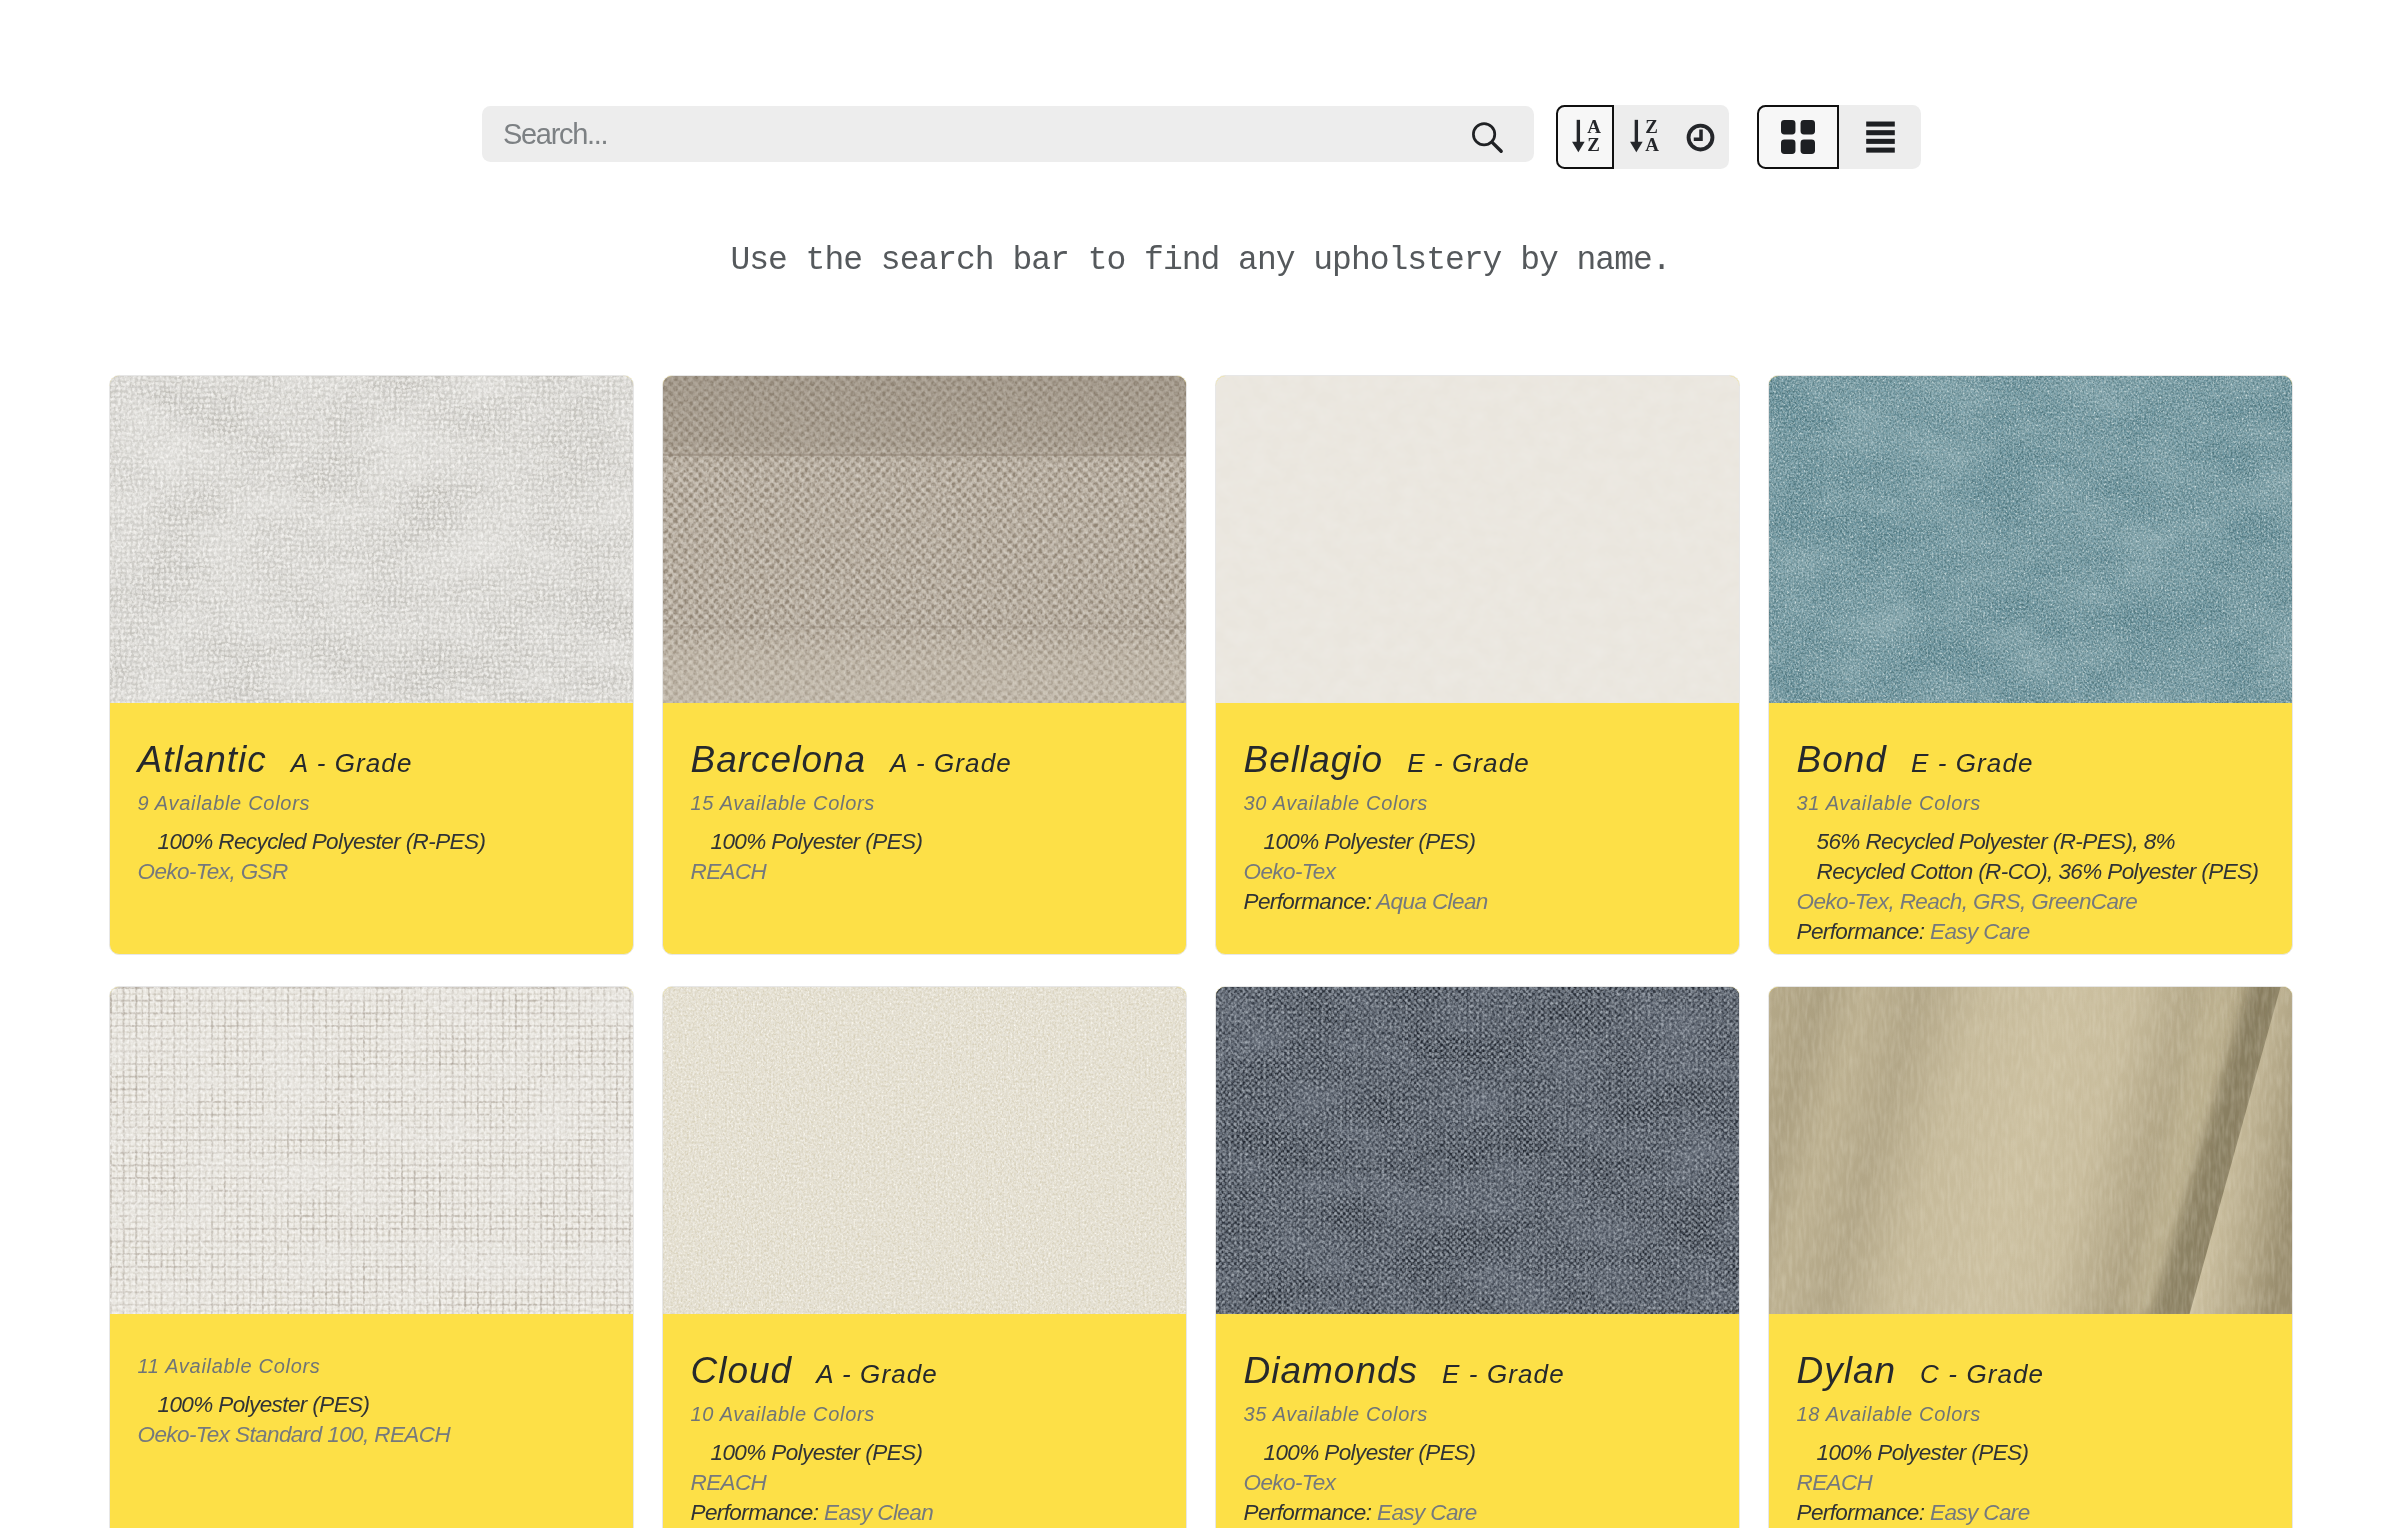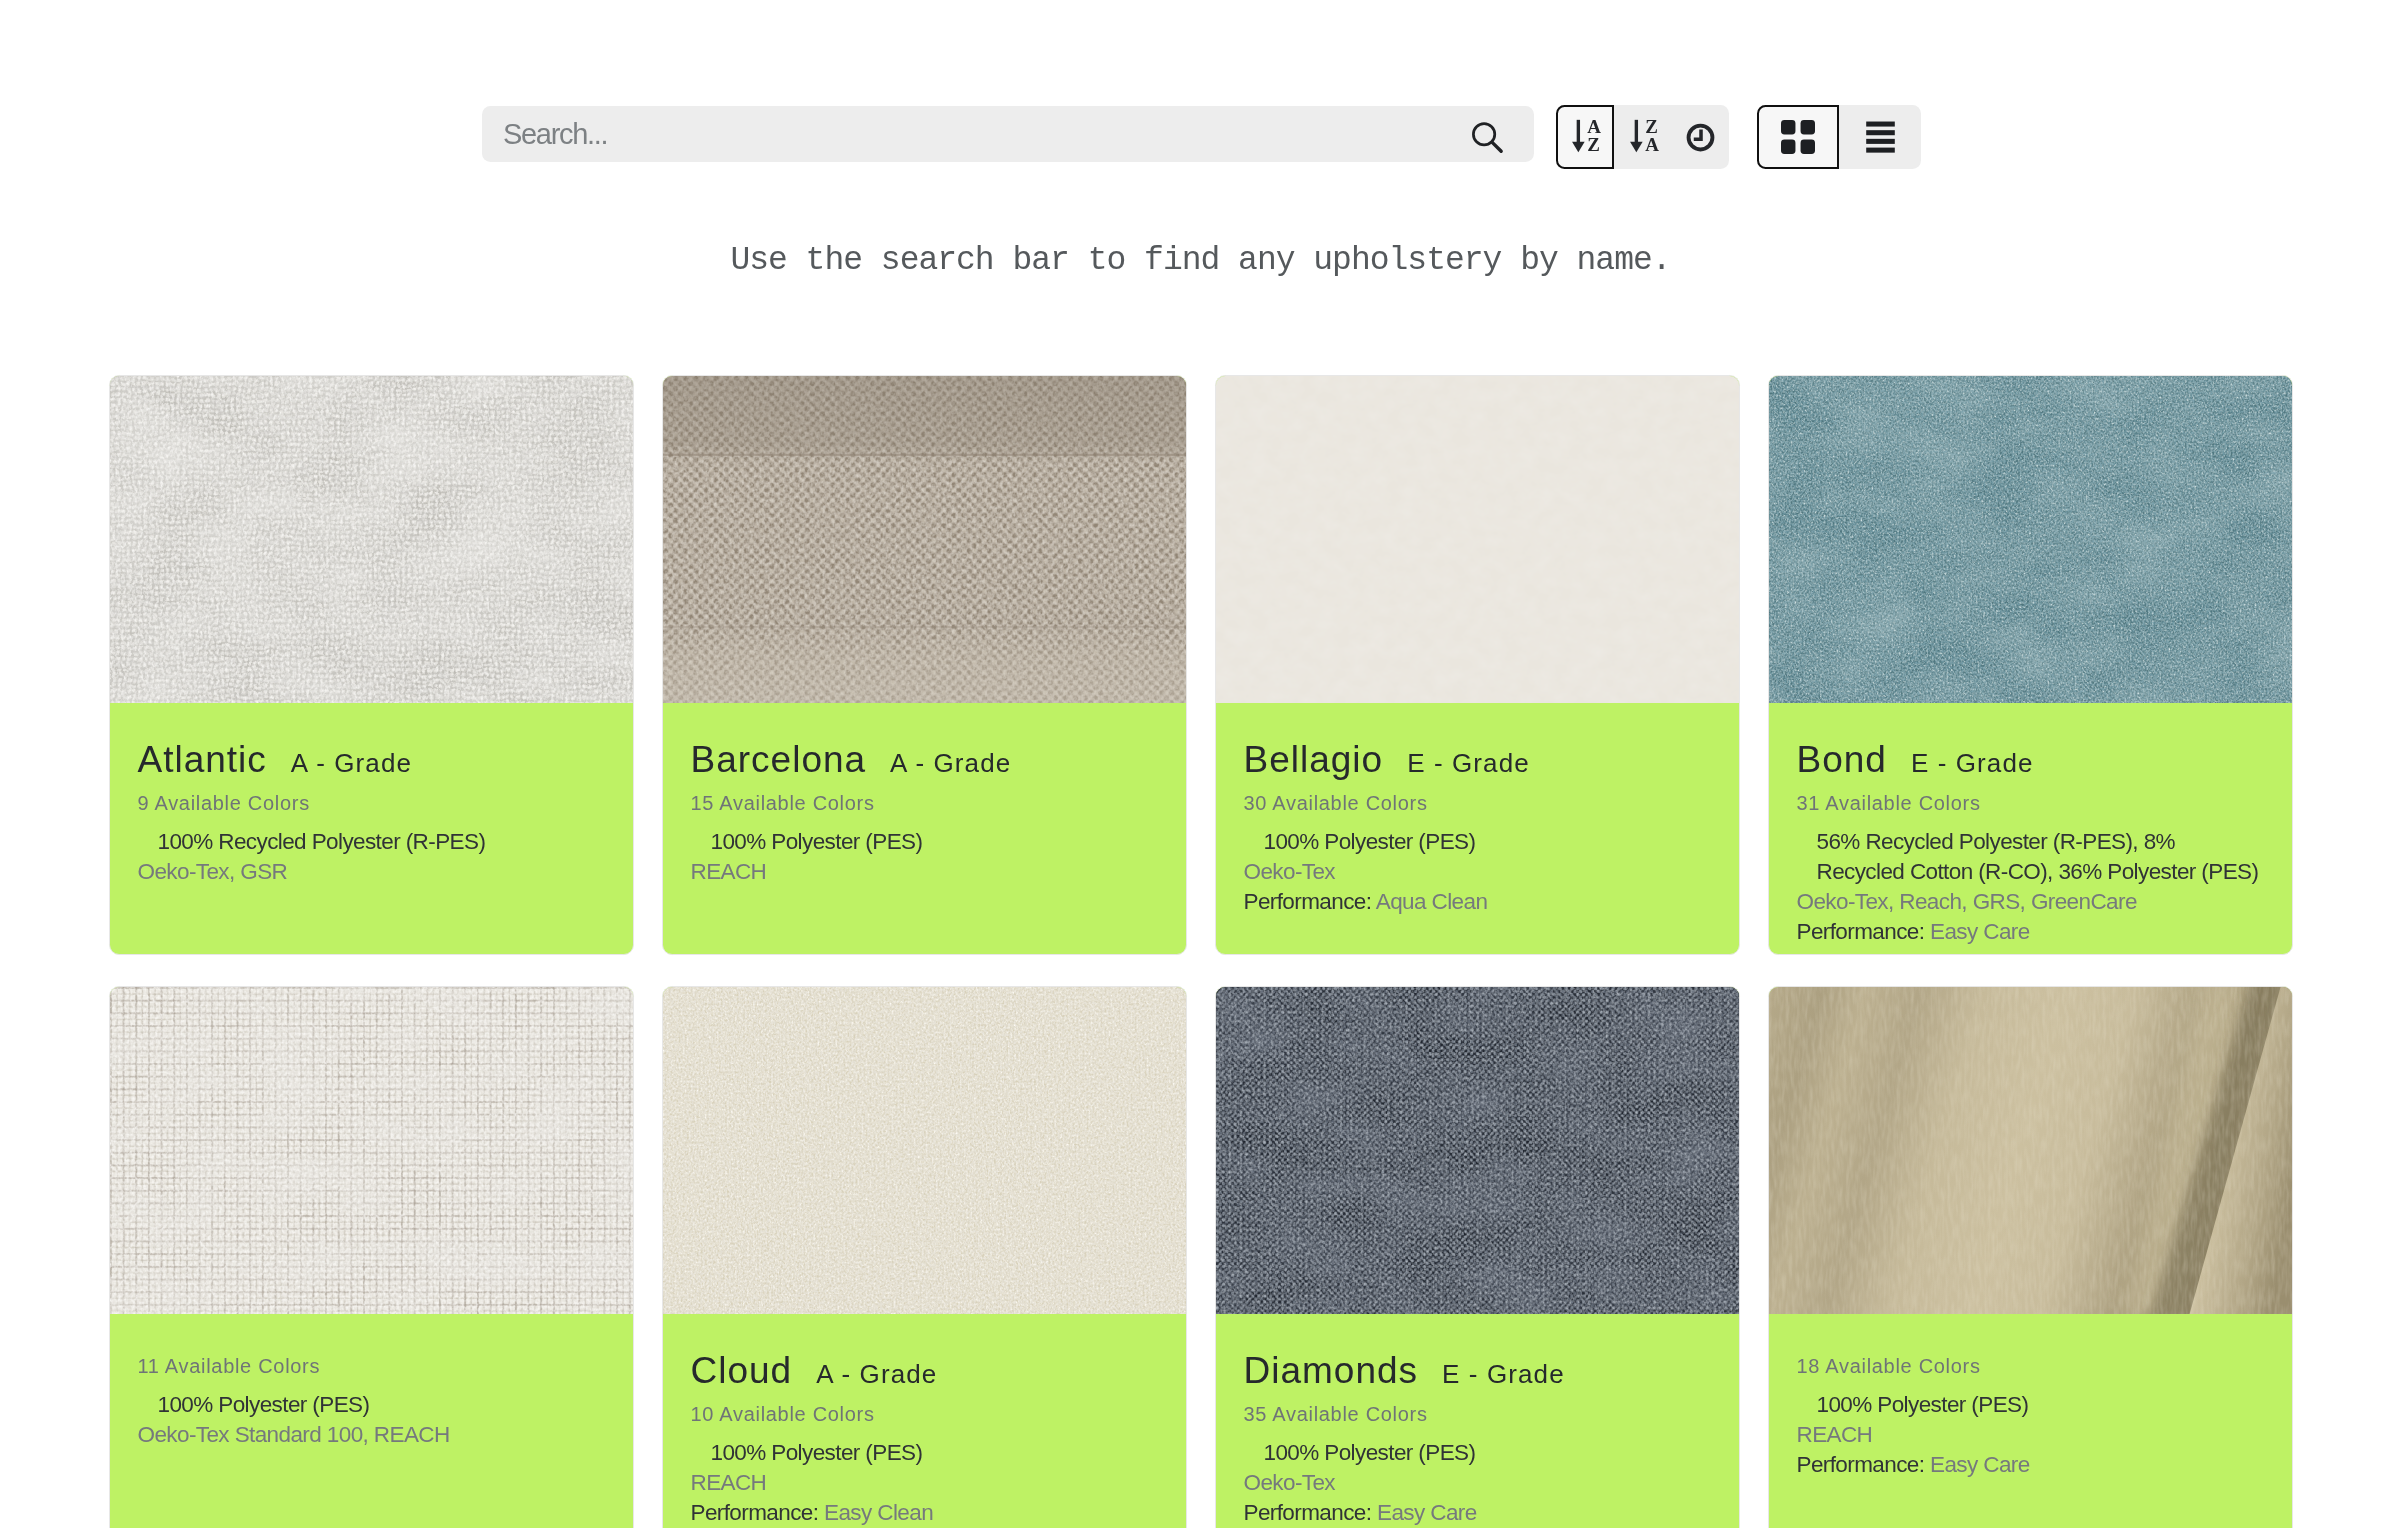--- a/index.html
+++ b/index.html
@@ -21,21 +21,21 @@
   #sortgroup .btn:nth-child(3) { left:115px; }
   #viewgroup { left:1757px; width:164px; }
   #viewgroup .btn { width:82px; }
   #viewgroup .btn:nth-child(1) { left:0; border-radius:8.5px 0 0 8.5px; }
   #viewgroup .btn:nth-child(2) { left:82px; }
   .caption { position:absolute; top:240px; left:0; width:2401px; text-align:center;
     font-size:33px; line-height:41px; color:#55595c; letter-spacing:-1px;font-family:Liberation Mono, monospace; }
   
   .grid { position:absolute; left:109px; top:375px; width:2185px;
     display:grid; grid-template-columns:repeat(4,525px); column-gap:28px; row-gap:31px; }
-  .card { background:#bef264; border:1.3px solid #e7e7e7; border-radius:10.2px; overflow:hidden; height:580px; }
+  .card { background:#fde047; border:1.3px solid #e7e7e7; border-radius:10.2px; overflow:hidden; height:580px;font-style:italic; }
   .card .img { width:523px; height:327px; display:block; }
   .card .body { padding:38px 28px 0 27.5px; }
   .name-line { font-size:37px; color:#26292c; letter-spacing:1px; line-height:37px; margin-bottom:6.8px; }
   .name-line .grade { font-size:26px; letter-spacing:1.1px; margin-left:24px; }
   .avail { font-size:20px; color:#6f7477; line-height:28px; margin-bottom:10.2px; letter-spacing:0.7px; }
   .small { font-size:22.5px; line-height:30px; letter-spacing:-0.6px; }
   .comp { color:#303336;margin-left:20px; }
   .certs { color:#75797d; }
   .perf b { color:#303336; font-weight:normal; }
   .perf { color:#75797d; }
@@ -332,20 +332,21 @@
     </div>
     <div class="card">
       <svg class="img" viewBox="0 0 620 387" preserveAspectRatio="none">
       <rect width="620" height="387" fill="url(#dylMain)"></rect>
       <polygon points="520,-20 575,-20 480,400 415,400" fill="#d8cca9" opacity="0.55" filter="url(#dylBlur)"></polygon>
       <polygon points="575,-20 618,-20 505,400 448,400" fill="#6e6549" opacity="0.6" filter="url(#dylBlur2)"></polygon>
       <polygon points="612,-20 650,-20 650,400 495,400" fill="url(#dylFold)"></polygon>
       <rect width="620" height="387" filter="url(#dylNoise)" opacity="0.55"></rect>
     </svg>
       <div class="body">
+        <div class="name-line">Dylan<span class="grade">C - Grade</span></div>
         <div class="avail">18 Available Colors</div>
         <div class="small comp">100% Polyester (PES)</div>
         <div class="small certs">REACH</div>
         <div class="small perf"><b>Performance:</b> Easy Care</div>
       </div>
     </div>
   </div>
 
 
 </body></html>

